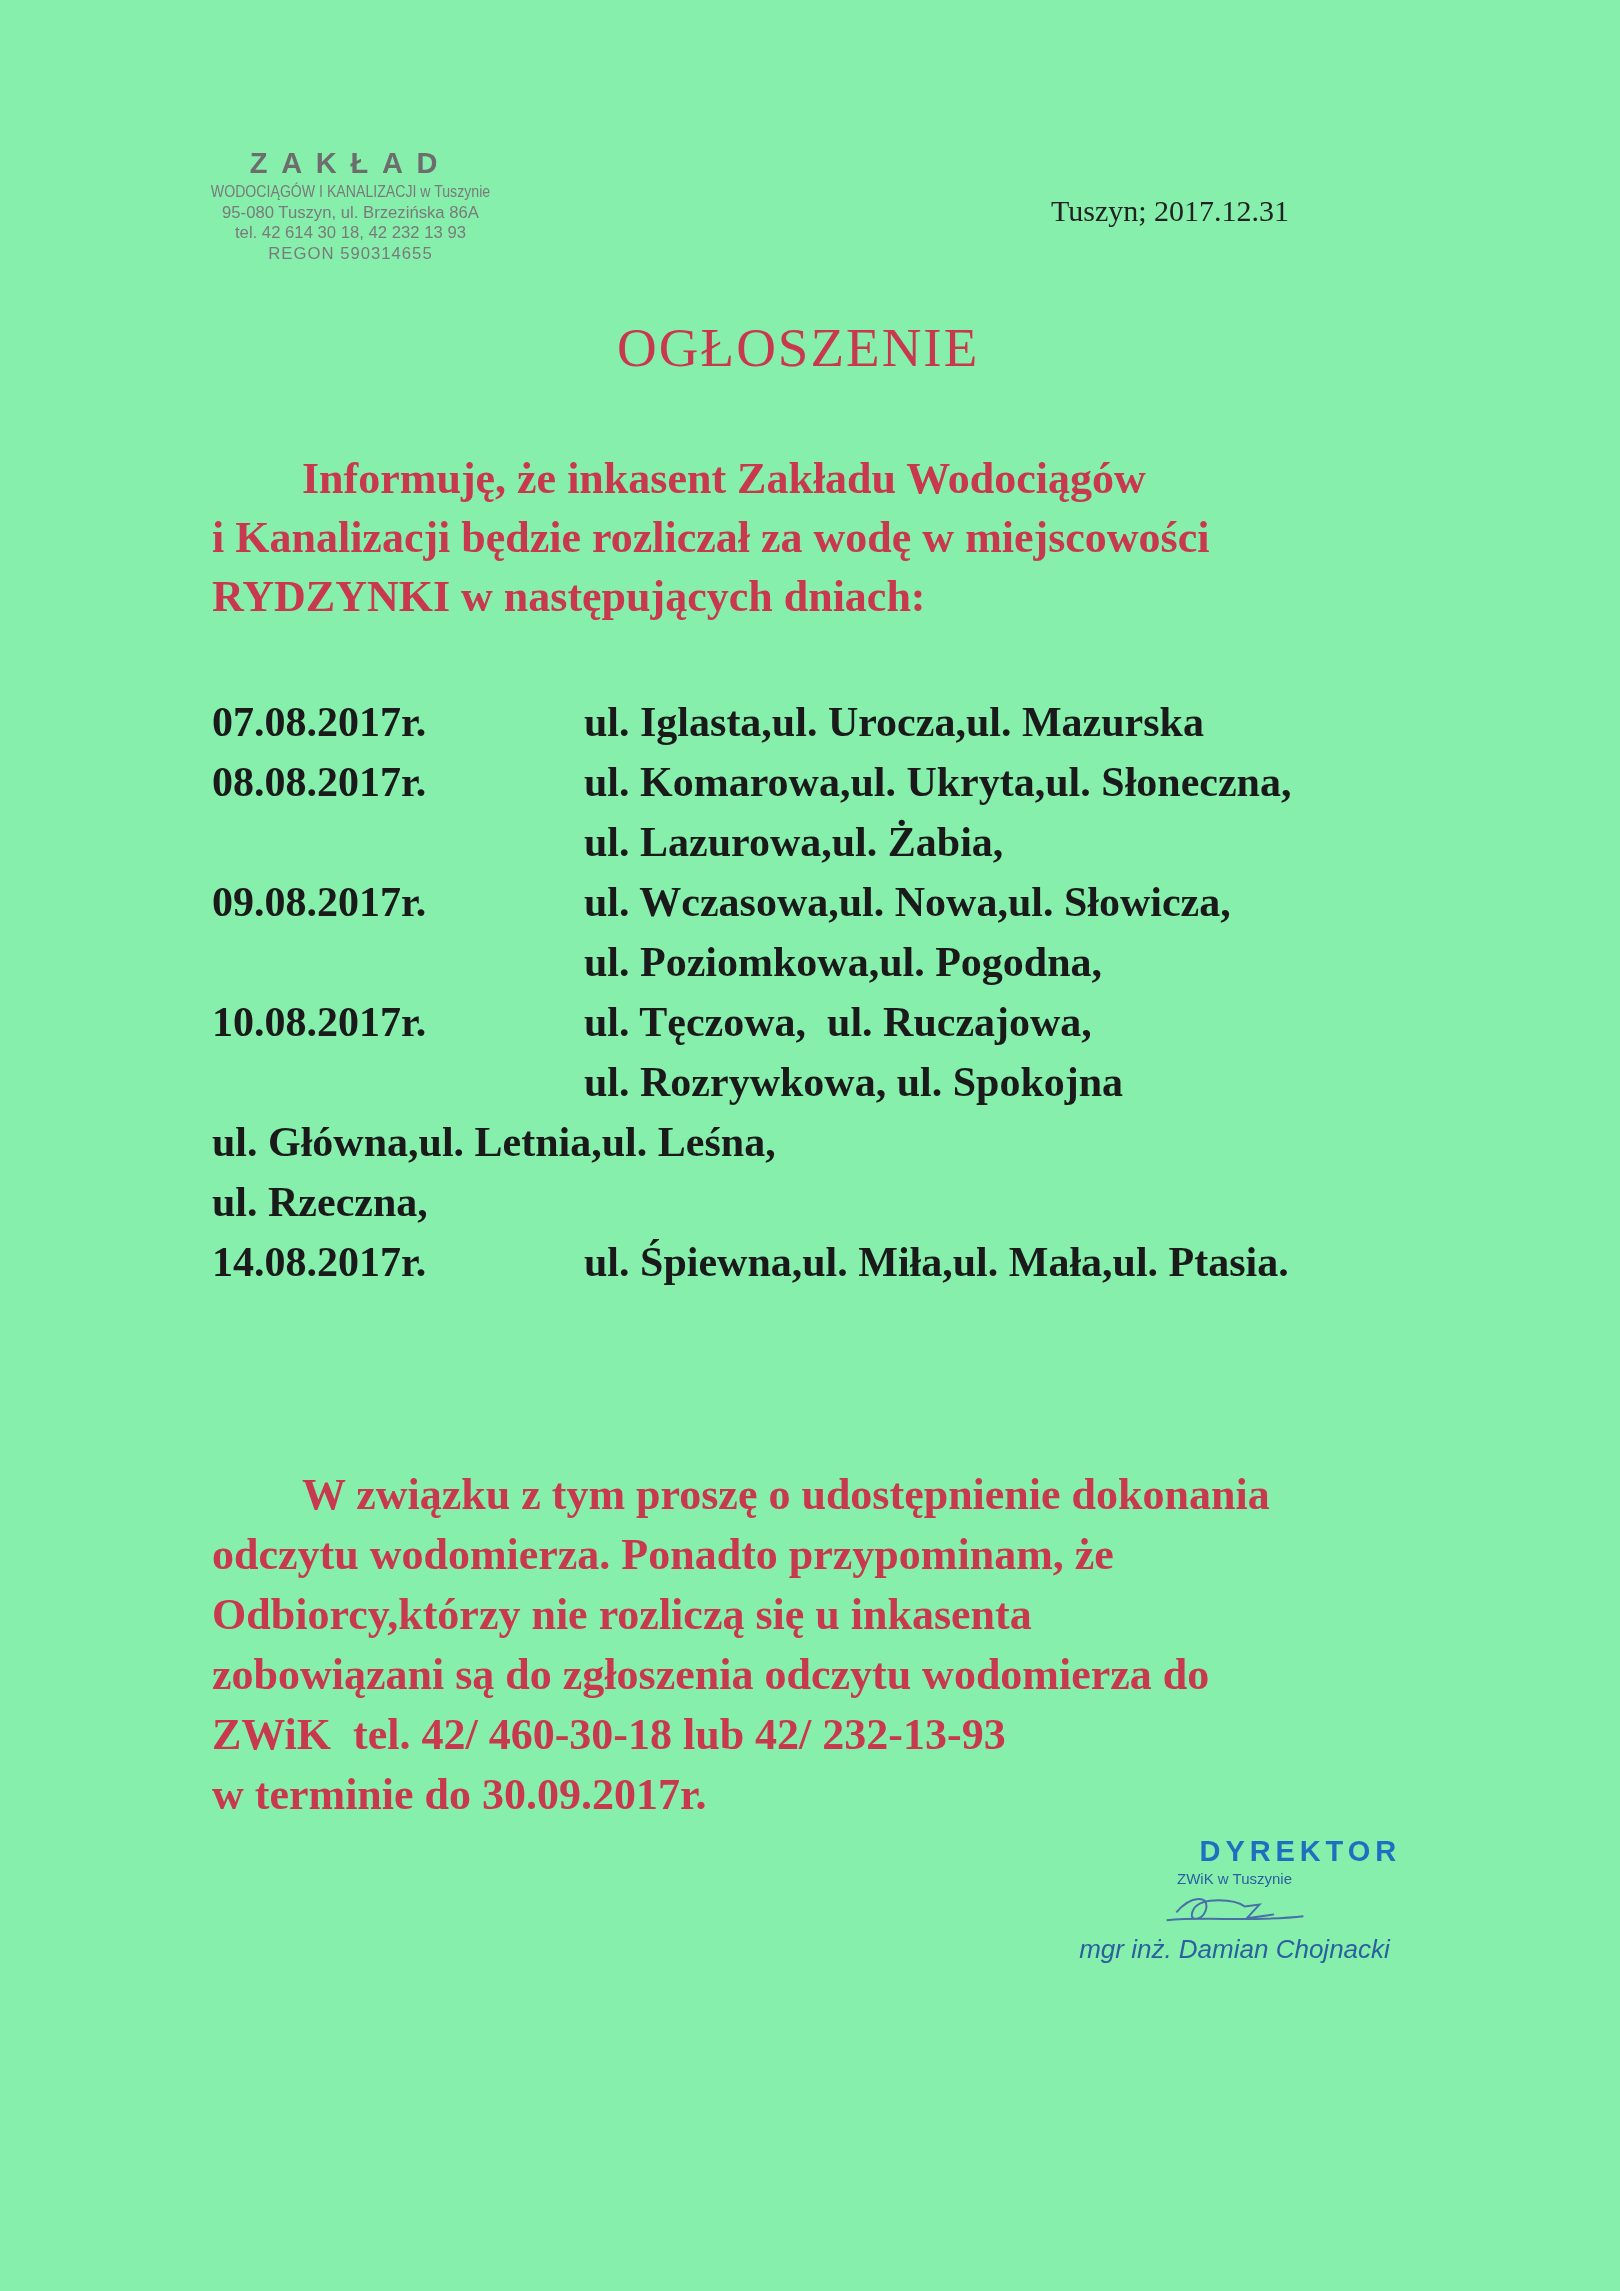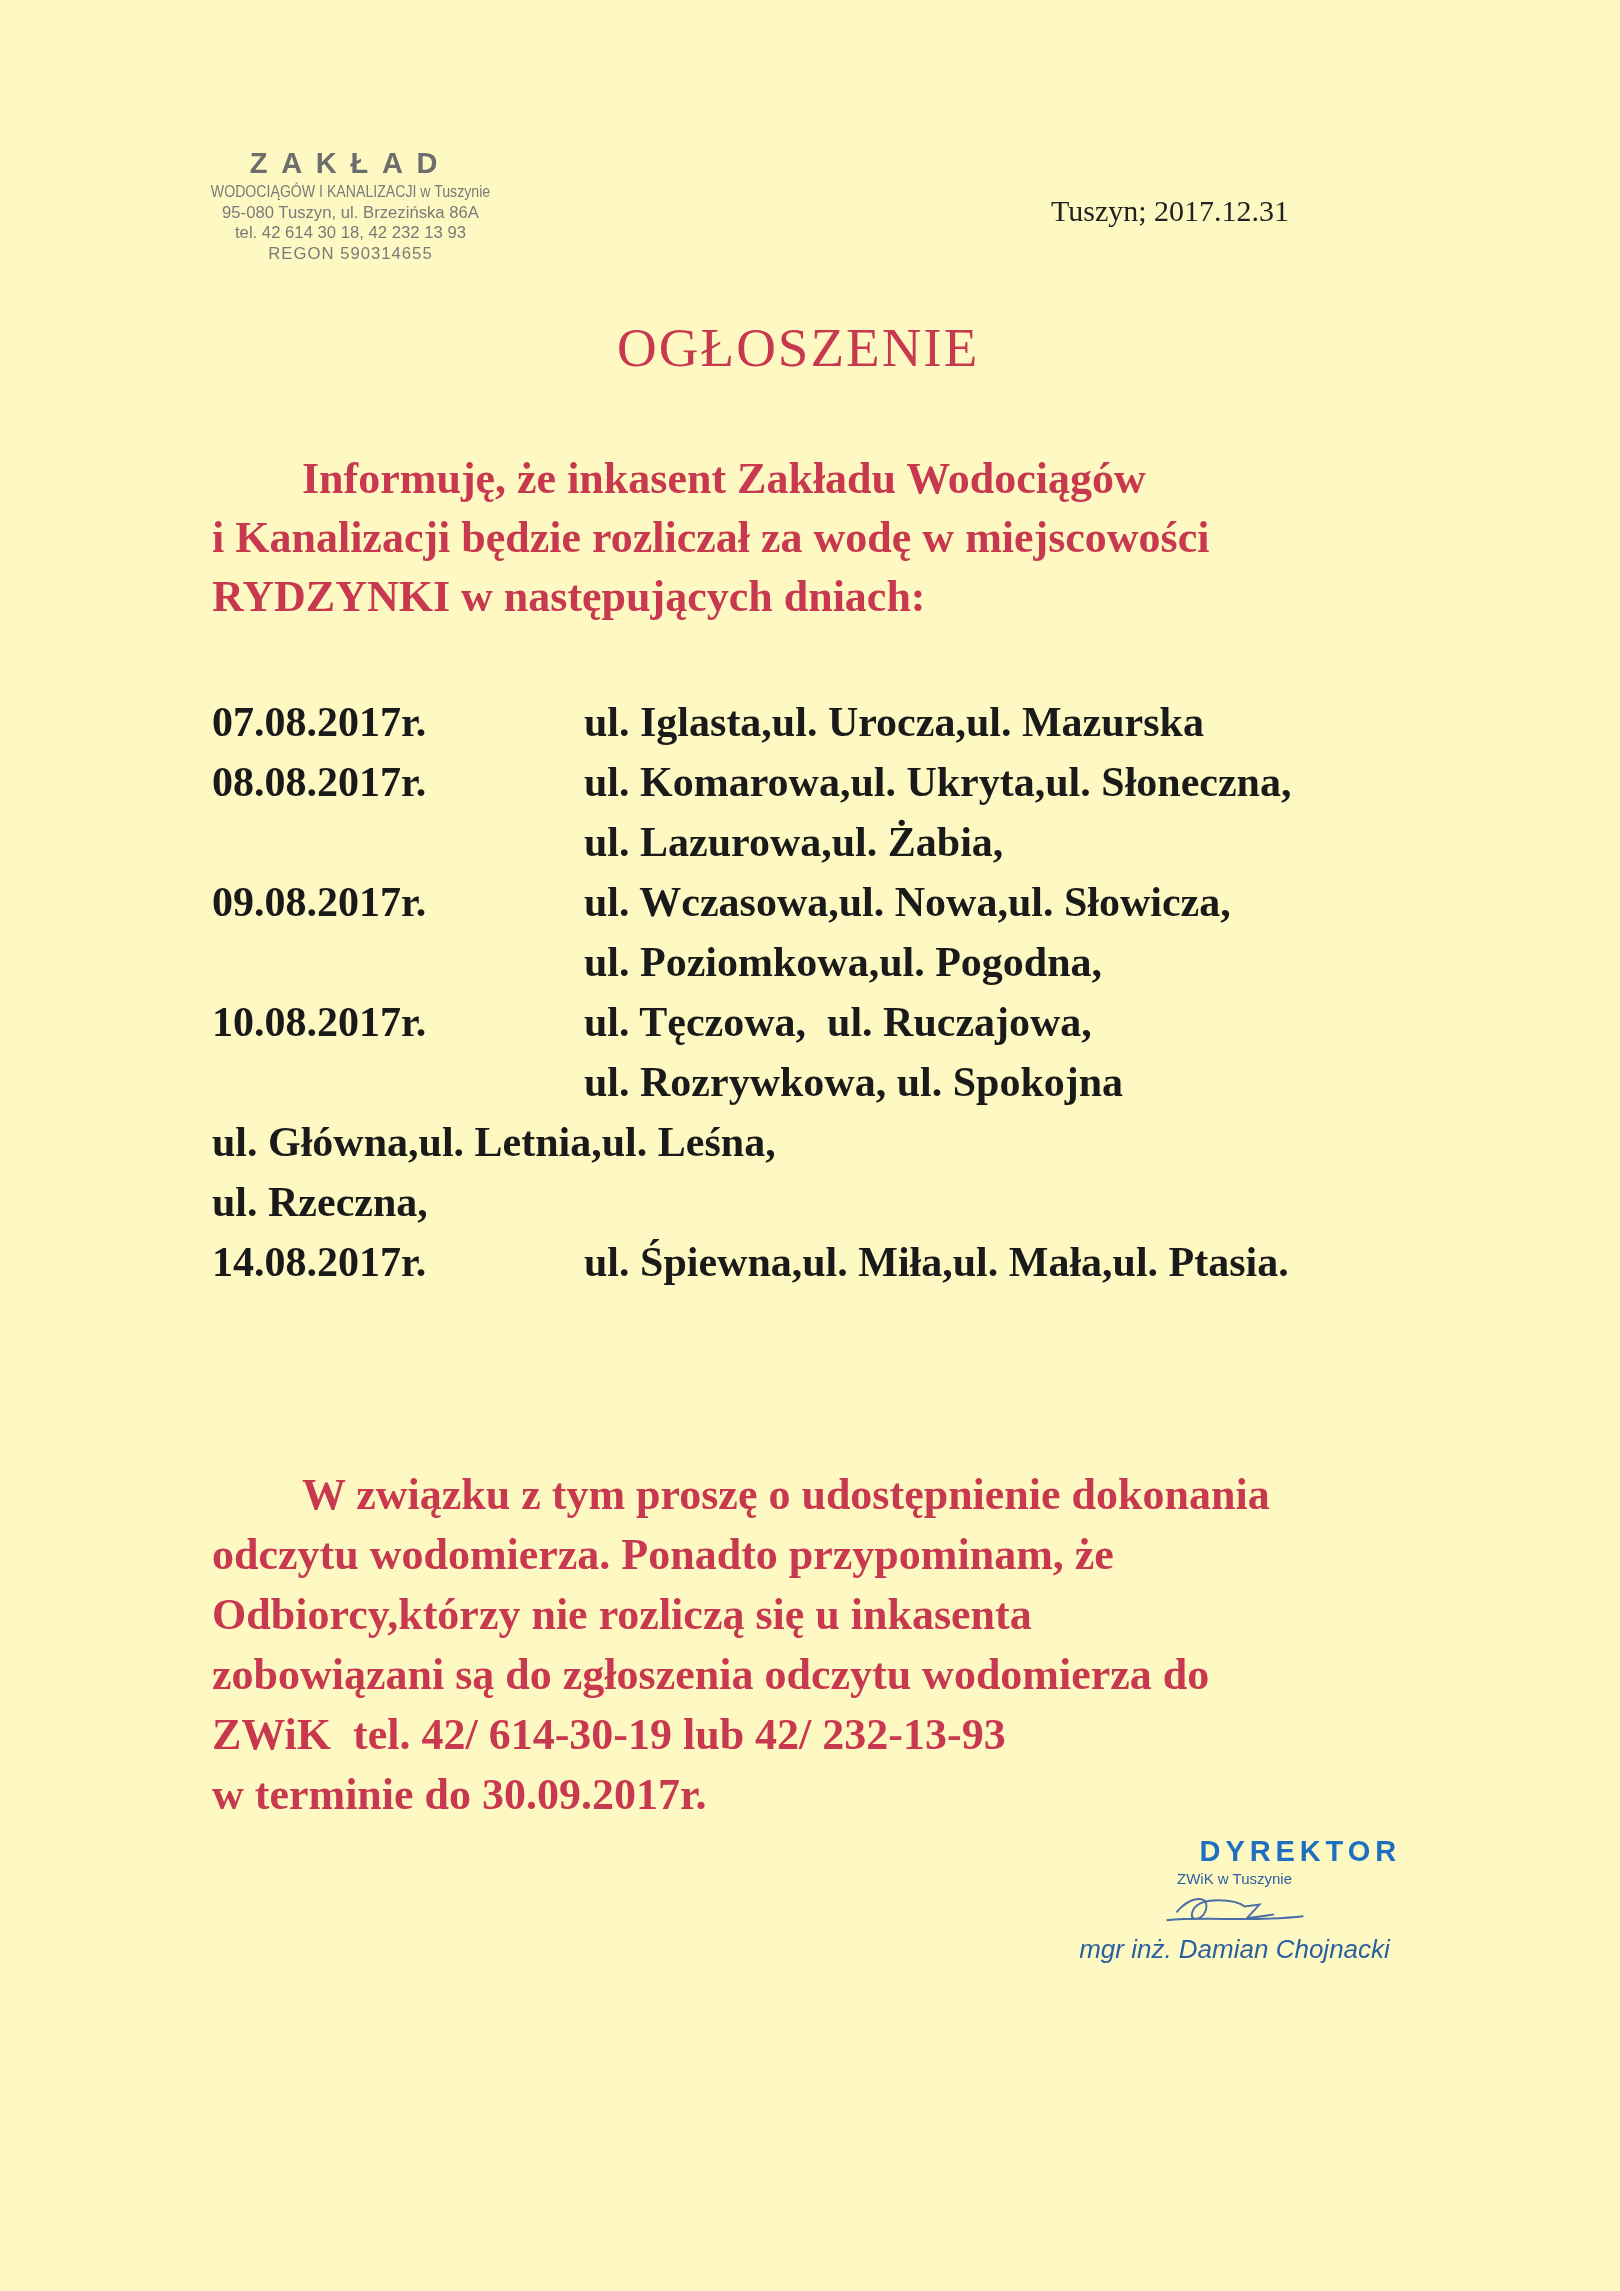--- a/index.html
+++ b/index.html
@@ -1,17 +1,17 @@
 <!DOCTYPE html>
 <html><head>
 <meta charset="utf-8">
 <style>
   html, body { margin: 0; padding: 0; background: #ffffff; }
   body { width: 1620px; height: 2292px; position: relative; overflow: hidden; font-family: "Liberation Serif", "DejaVu Serif", serif; }
-  .page { position: absolute; inset: 0; background: #fef9c3; }
+  .page { position: absolute; inset: 0; background: #86efac; }
 
   .stamp { position: absolute; left: 174px; top: 147px; width: 353px; text-align: center; color: #7a7a7a; font-family: "Liberation Sans", "DejaVu Sans", sans-serif; }
   .stamp-title { font-size: 29px; letter-spacing: 13.7px; font-weight: bold; color: #6d6d6d; margin-bottom: 2px; }
   .stamp-line { font-size: 16.7px; line-height: 20.6px; white-space: nowrap; }
   .stamp-line.l1 { font-size: 15.7px; transform: scaleX(0.9); transform-origin: center; }
   .stamp-line.regon { letter-spacing: 1px; }
 
   .place-date { position: absolute; left: 1051px; top: 194px; font-size: 30px; color: #222222; }
 
   .title { position: absolute; left: 0; width: 100%; top: 316px; text-align: center; font-size: 55px; color: #c8384f; letter-spacing: 2px; padding-left: 0; }
@@ -102,21 +102,21 @@
         <span class="street-line">ul. Śpiewna,ul. Miła,ul. Mała,ul. Ptasia.</span>
       </div>
     </div>
   </div>
 
   <div class="notice">
     <span class="line indent">W związku z tym proszę o udostępnienie dokonania</span>
     <span class="line">odczytu wodomierza. Ponadto przypominam, że</span>
     <span class="line">Odbiorcy,którzy nie rozliczą się u inkasenta</span>
     <span class="line">zobowiązani są do zgłoszenia odczytu wodomierza do</span>
-    <span class="line" style="white-space: pre;">ZWiK  tel. 42/ 614-30-19 lub 42/ 232-13-93</span>
+    <span class="line" style="white-space: pre;">ZWiK  tel. 42/ 460-30-18 lub 42/ 232-13-93</span>
     <span class="line">w terminie do 30.09.2017r.</span>
   </div>
 
   <div class="signature">
     <div class="sig-title">DYREKTOR</div>
     <div class="sig-org">ZWiK w Tuszynie</div>
     <svg class="sig-scribble" width="196" height="43" viewBox="0 0 200 44">
       <path d="M40 26 C 55 8, 75 8, 70 24 C 66 36, 50 36, 58 22 C 66 10, 100 12, 110 20 L 125 18 L 112 32 L 140 28 M30 34 C 70 30, 120 36, 170 30" fill="none" stroke="#4a6fa8" stroke-width="2"></path>
     </svg>
     <div class="sig-name">mgr inż. Damian Chojnacki</div>

